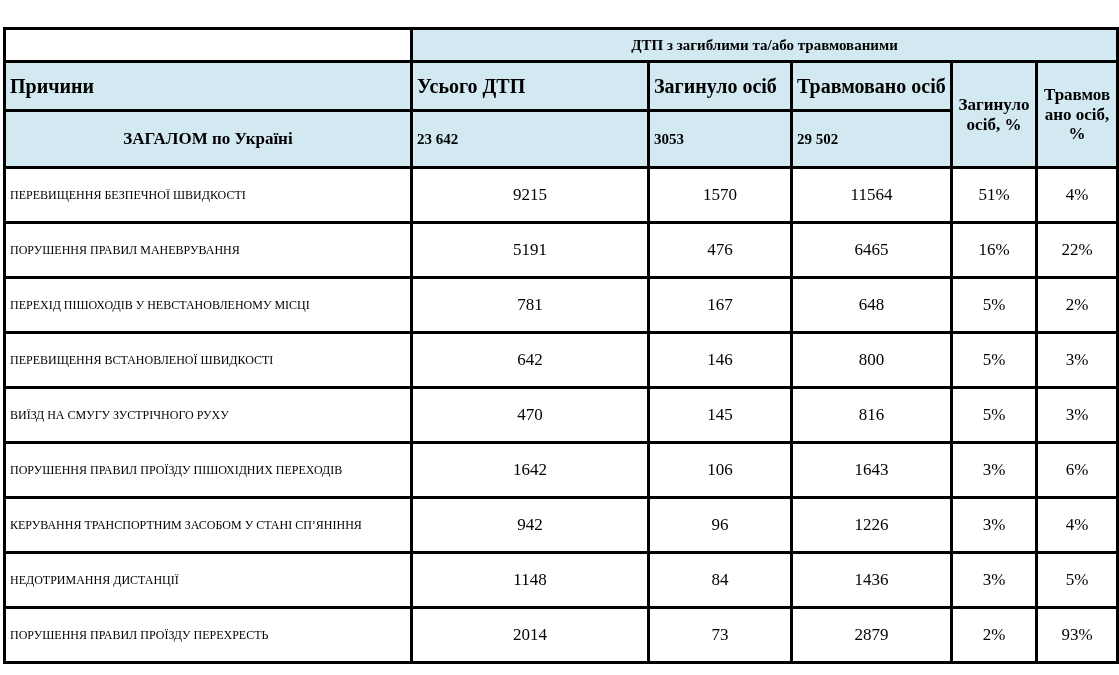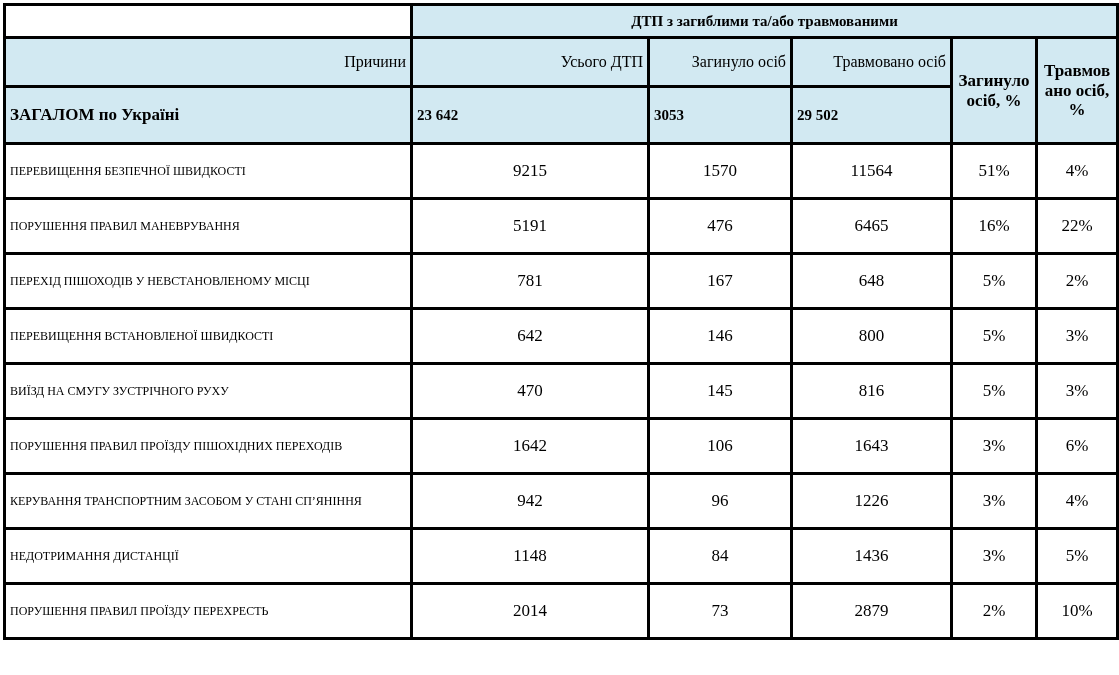--- a/index.html
+++ b/index.html
@@ -14,20 +14,21 @@
     height: 675px;
     box-sizing: border-box;
     padding: 3px 3px 0 3px;
     overflow: hidden;
     background: #ffffff;
   }
   table.stats {
     border-collapse: collapse;
     table-layout: fixed;
     width: 1113px;
+    margin-top: 24px;
   }
   table.stats td, table.stats th {
     border: 3px solid #000000;
     padding: 2px 4px;
     vertical-align: middle;
     overflow: hidden;
   }
   
   tr.banner-row   { height: 33px; }
   tr.header-row   { height: 49px; }
@@ -36,36 +37,36 @@
 
   
   .hdr-bg { background: var(--header-bg, #d2e9f2); }
   td.banner {
     text-align: center;
     font-weight: bold;
     font-size: 15px;
   }
   td.empty-corner { background: #ffffff; }
   th.col-hdr {
-    text-align: right;
-    font-weight: normal;
-    font-size: 16px;
+    text-align: left;
+    font-weight: bold;
+    font-size: 20px;
     line-height: 1.15;
   }
   th.pct-hdr {
     text-align: center;
     font-weight: bold;
     font-size: 17px;
     line-height: 1.15;
     padding: 2px 3px;
     overflow-wrap: anywhere;
     word-break: break-word;
   }
   th.total-label {
-    text-align: left;
+    text-align: center;
     font-weight: bold;
     font-size: 17px;
   }
   td.total-num {
     font-weight: bold;
     font-size: 15px;
   }
 
   
   td.cause {
@@ -178,17 +179,17 @@
           <td class="num">1436</td>
           <td class="num">3%</td>
           <td class="num">5%</td>
         </tr>
         <tr class="data-row">
           <td class="cause">ПОРУШЕННЯ ПРАВИЛ ПРОЇЗДУ ПЕРЕХРЕСТЬ</td>
           <td class="num">2014</td>
           <td class="num">73</td>
           <td class="num">2879</td>
           <td class="num">2%</td>
-          <td class="num">10%</td>
+          <td class="num">93%</td>
         </tr>
       </tbody>
   </table>
 </div>
 
 </body></html>

